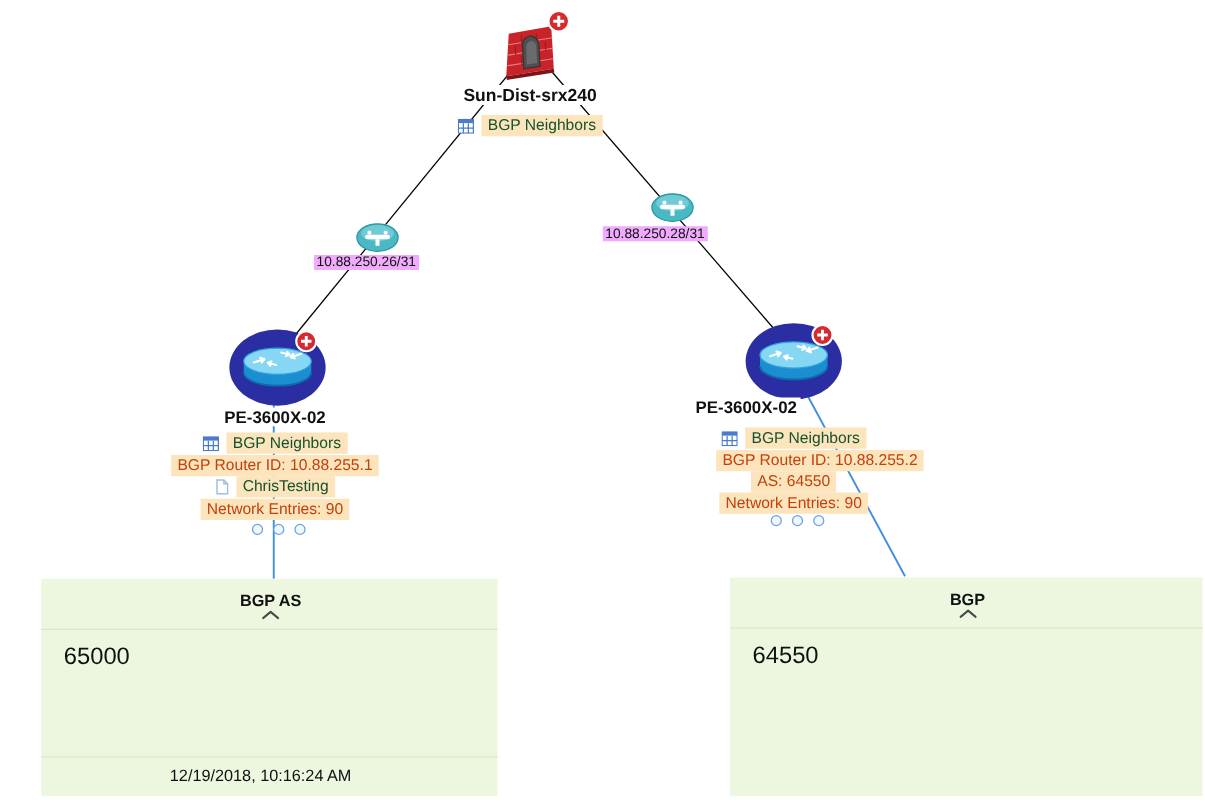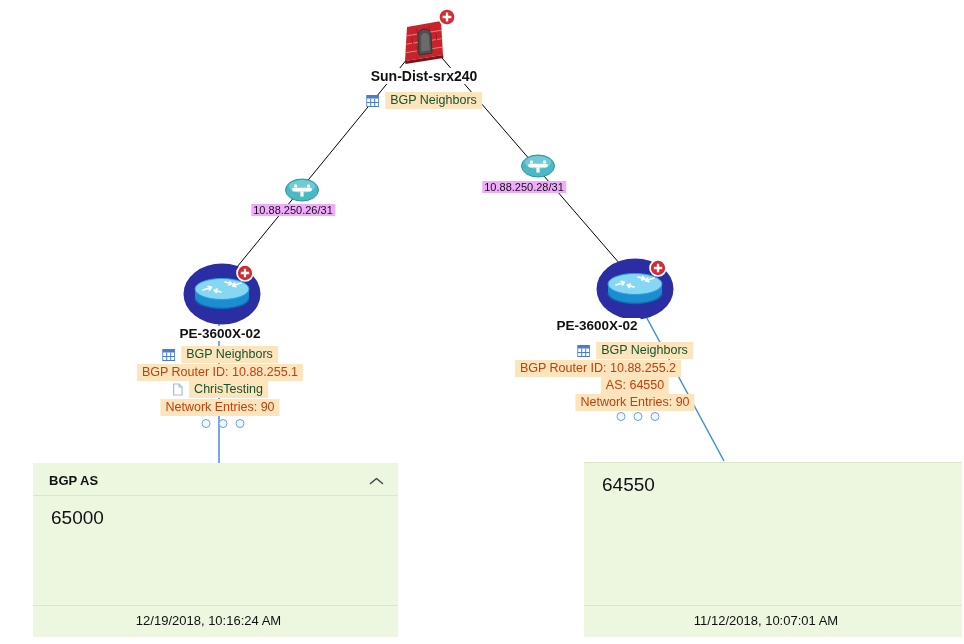--- a/index.html
+++ b/index.html
@@ -16,21 +16,21 @@
   .chip{background:#fce4bc;padding:1px 5px;font-size:12.5px;line-height:1.2;}
   .chip.link{color:#14532d;cursor:pointer;text-align:right;}
   .chip.plain{color:#c2410c;}
   .row-icon{display:inline-flex;align-items:center;}
   .link-label{position:absolute;transform:translateX(-50%);z-index:2;
     font-size:11px;background:#f0abfc;padding:0 2px;white-space:nowrap;text-align:center;}
   .dots{position:absolute;transform:translateX(-50%);z-index:2;display:flex;gap:8px;cursor:pointer;}
   .dot{width:7px;height:7px;border:1.8px solid #66a3e3;border-radius:50%;background:#f2f7fd;}
   .panel{position:absolute;z-index:3;background:#edf7e0;}
   .panel-header{display:flex;justify-content:space-between;align-items:center;
-    padding:10px 14px 7px 16px;font-weight:bold;font-size:13px;}
+    padding:10px 14px 7px 16px;font-weight:bold;font-size:13px;flex-direction:column;}
   .panel-sep{border-top:1px solid #dbe7c8;}
   .panel-body{padding:11px 18px;font-size:19px;}
   .panel-footer{position:absolute;left:0;right:0;bottom:0;}
   .panel-timestamp{text-align:center;font-size:13px;padding:7px 14px 9px 0;}
   .chev-btn{cursor:pointer;display:inline-flex;}
 </style>
 </head>
 <body>
 
 <div id="canvas">
@@ -184,21 +184,21 @@
   <div class="label-row" style="left:635px;top:342px">
     <span class="row-icon">
       <svg width="13" height="12" viewBox="0 0 13 12">
           <rect x="0.5" y="0.5" width="12" height="11" fill="#fff" stroke="#4a7cc9"></rect>
           <rect x="0.5" y="0.5" width="12" height="3" fill="#4a7cc9"></rect>
           <path d="M4.5,3.5 v8 M8.5,3.5 v8 M0.5,7.5 h12" stroke="#4a7cc9" stroke-width="1"></path>
         </svg>
     </span>
     <span class="chip link">BGP Neighbors</span>
   </div>
-  <div class="label-row" style="left:598px;top:360px">
+  <div class="label-row" style="left:656px;top:360px">
     <span class="chip plain">BGP Router ID: 10.88.255.2</span>
   </div>
   <div class="label-row" style="left:635px;top:377px">
     <span class="chip plain">AS: 64550</span>
   </div>
   <div class="label-row" style="left:635px;top:394px">
     <span class="chip plain">Network Entries: 90</span>
   </div>
   <div class="dots" style="left:638px;top:412px">
     <span class="dot"></span>
@@ -217,21 +217,25 @@
     </div>
     <div class="panel-sep"></div>
     <div class="panel-body">65000</div>
     <div class="panel-footer">
       <div class="panel-sep"></div>
       <div class="panel-timestamp">12/19/2018, 10:16:24 AM</div>
     </div>
   </section>
 
   <section class="panel" style="left:584px;top:462px;width:378px;height:175px">
+    <div class="panel-header">
+      <span>BGP</span>
+      <span class="chev-btn">
+        <svg width="15" height="8" viewBox="0 0 15 8">
+            <polyline points="1.5,6.5 7.5,1.5 13.5,6.5" fill="none" stroke="#4a4a4a" stroke-width="1.6" stroke-linecap="round" stroke-linejoin="round"></polyline>
+          </svg>
+      </span>
+    </div>
     <div class="panel-sep"></div>
     <div class="panel-body">64550</div>
-    <div class="panel-footer">
-      <div class="panel-sep"></div>
-      <div class="panel-timestamp">11/12/2018, 10:07:01 AM</div>
-    </div>
   </section>
 
 </div>
 
 </body></html>

